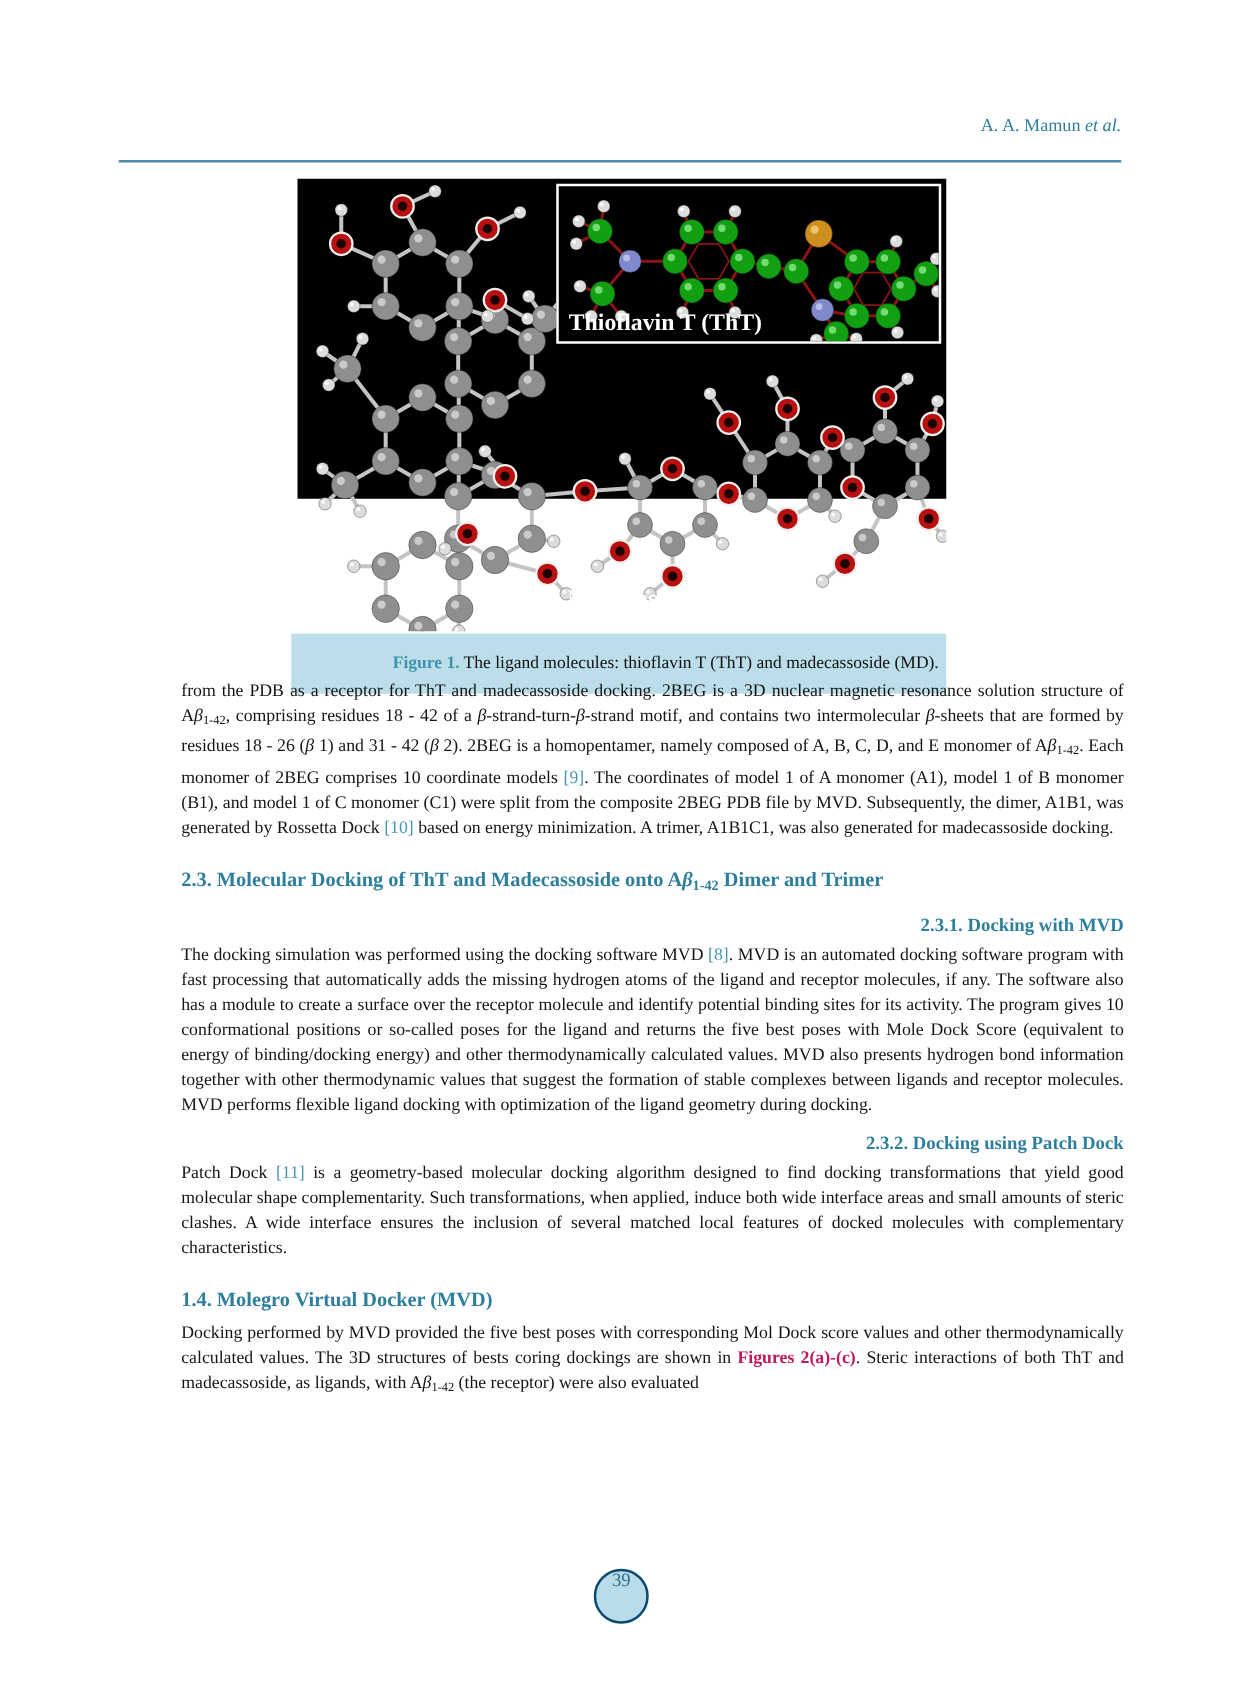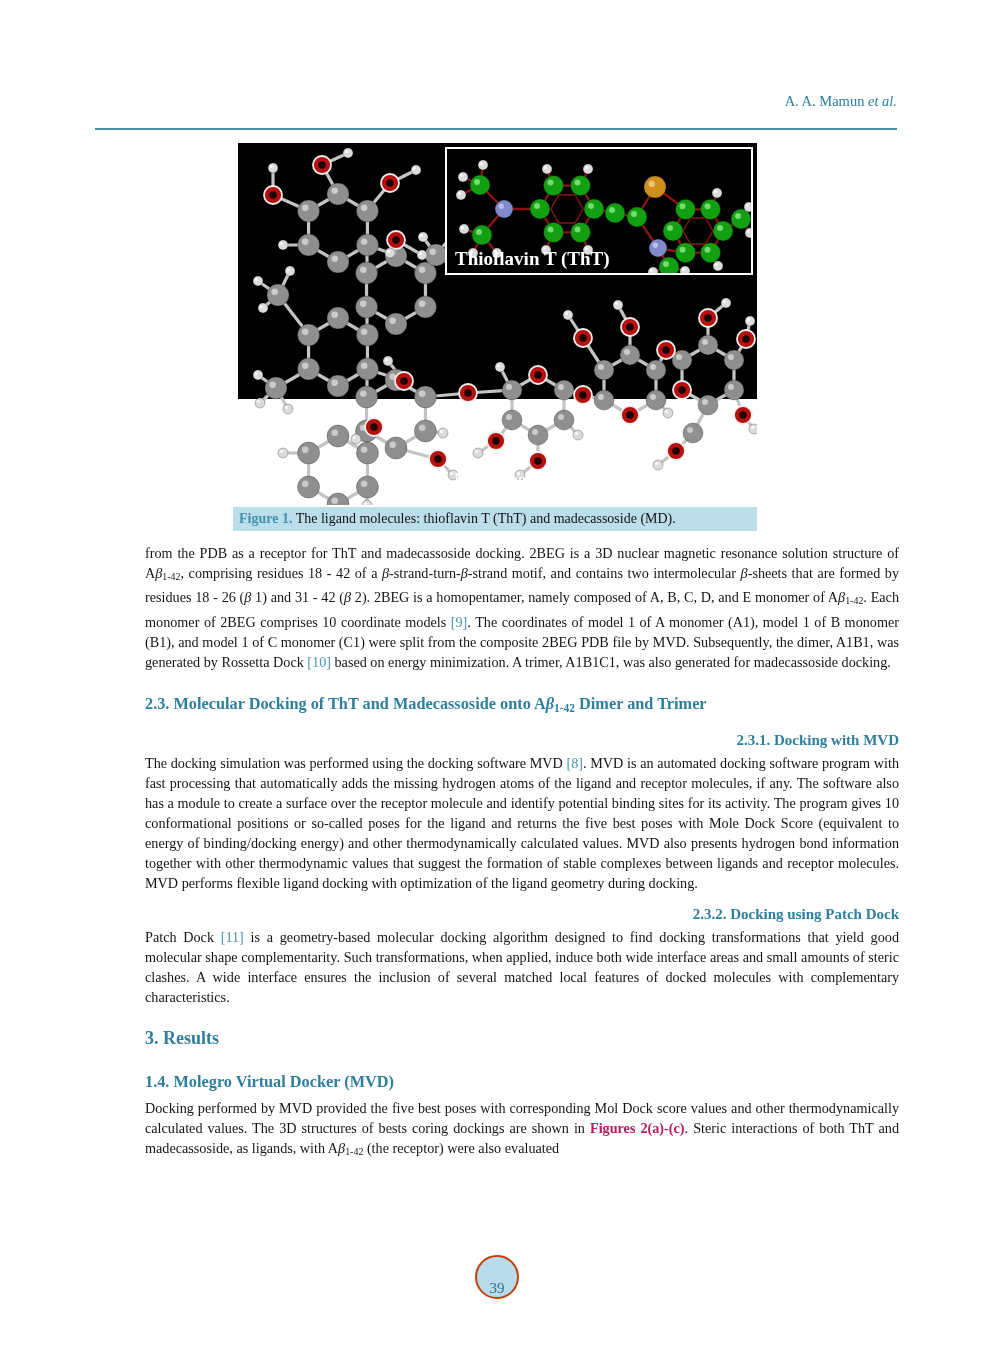--- a/index.html
+++ b/index.html
@@ -10,37 +10,37 @@
   .rule{position:absolute;top:128px;left:95px;width:802px;height:0;border-top:2px solid #4e8ca8;}
 
   .figure{position:absolute;left:238px;top:143px;width:519px;height:256px;background:#000;}
   .figure svg{position:absolute;left:0;top:0;}
   .inset{position:absolute;left:207px;top:4px;width:304px;height:124px;background:#000;border:2px solid #ffffff;}
   .mol-label{position:absolute;color:#fff;font-weight:bold;font-size:19px;white-space:nowrap;}
   .md-label{left:216px;top:326px;}
   .tht-label{left:8px;bottom:3px;}
 
   .caption{position:absolute;left:233px;top:507px;width:524px;box-sizing:border-box;
-           background:#bcdeea;padding:4px 6px;font-size:14px;color:#111;}
+           background:#bcdeea;padding:16px 6px;font-size:14px;color:#111;text-align:right;}
   .caption .lbl{color:#3f93ae;font-weight:bold;}
 
   .content{position:absolute;left:145px;top:543px;width:754px;}
   .content p{margin:0;font-size:14.2px;line-height:20px;text-align:justify;}
   .bh1,.bh2,.bh3{color:#2d7f9d;font-weight:bold;font-family:"Liberation Serif",serif;}
   .bh1{font-size:18px;line-height:23px;margin:20px 0 5px;}
   .bh2{font-size:16.3px;line-height:21px;margin:21px 0 6px;}
   .bh3{font-size:15px;line-height:19px;margin:12px 0 3px;text-align:right;}
   .run-i{font-style:italic;}
   .run-sub{font-size:70%;vertical-align:-0.25em;}
   .run-link{color:#4797b4;text-decoration:none;cursor:pointer;}
   .run-blink{color:#be185d;font-weight:bold;text-decoration:none;cursor:pointer;}
 
   .badge{position:absolute;left:475px;top:1255px;width:44px;height:44px;box-sizing:border-box;
-         border-radius:50%;background:#b9dcea;border:2px solid #c2410c;color:#2d6e8c;
-         display:flex;align-items:flex-end;justify-content:center;font-size:15px;}
+         border-radius:50%;background:#b9dcea;border:2px solid #0c4a6e;color:#2d6e8c;
+         display:flex;align-items:flex-start;justify-content:center;font-size:15px;}
 </style>
 </head>
 <body>
 
 <div class="page">
 
   <div class="author"><span>A. A. Mamun </span><span class="etal">et al.</span></div>
 
   <div class="rule"></div>
 
@@ -485,21 +485,20 @@
 
   <div class="caption"><span class="lbl">Figure 1.</span><span> The ligand molecules: thioflavin T (ThT) and madecassoside (MD).</span></div>
 
   <div class="content" id="content">
       <p><span>from the PDB as a receptor for ThT and madecassoside docking. 2BEG is a 3D nuclear magnetic resonance solution structure of A</span><span class="run-i">β</span><span class="run-sub">1-42</span><span>, comprising residues 18 - 42 of a </span><span class="run-i">β</span><span>-strand-turn-</span><span class="run-i">β</span><span>-strand motif, and contains two intermolecular </span><span class="run-i">β</span><span>-sheets that are formed by residues 18 - 26 (</span><span class="run-i">β</span><span> 1) and 31 - 42 (</span><span class="run-i">β</span><span> 2). 2BEG is a homopentamer, namely composed of A, B, C, D, and E monomer of A</span><span class="run-i">β</span><span class="run-sub">1-42</span><span>. Each monomer of 2BEG comprises 10 coordinate models </span><a class="run-link">[9]</a><span>. The coordinates of model 1 of A monomer (A1), model 1 of B monomer (B1), and model 1 of C monomer (C1) were split from the composite 2BEG PDB file by MVD. Subsequently, the dimer, A1B1, was generated by Rossetta Dock </span><a class="run-link">[10]</a><span> based on energy minimization. A trimer, A1B1C1, was also generated for madecassoside docking.</span></p>
       <div class="bh2"><span>2.3. Molecular Docking of ThT and Madecassoside onto A</span><span class="run-i">β</span><span class="run-sub">1-42</span><span> Dimer and Trimer</span></div>
       <div class="bh3"><span>2.3.1. Docking with MVD</span></div>
       <p><span>The docking simulation was performed using the docking software MVD </span><a class="run-link">[8]</a><span>. MVD is an automated docking software program with fast processing that automatically adds the missing hydrogen atoms of the ligand and receptor molecules, if any. The software also has a module to create a surface over the receptor molecule and identify potential binding sites for its activity. The program gives 10 conformational positions or so-called poses for the ligand and returns the five best poses with Mole Dock Score (equivalent to energy of binding/docking energy) and other thermodynamically calculated values. MVD also presents hydrogen bond information together with other thermodynamic values that suggest the formation of stable complexes between ligands and receptor molecules. MVD performs flexible ligand docking with optimization of the ligand geometry during docking.</span></p>
       <div class="bh3"><span>2.3.2. Docking using Patch Dock</span></div>
       <p><span>Patch Dock </span><a class="run-link">[11]</a><span> is a geometry-based molecular docking algorithm designed to find docking transformations that yield good molecular shape complementarity. Such transformations, when applied, induce both wide interface areas and small amounts of steric clashes. A wide interface ensures the inclusion of several matched local features of docked molecules with complementary characteristics.</span></p>
-      <div class="bh1"><span>3. Results</span></div>
       <div class="bh2"><span>1.4. Molegro Virtual Docker (MVD)</span></div>
       <p><span>Docking performed by MVD provided the five best poses with corresponding Mol Dock score values and other thermodynamically calculated values. The 3D structures of bests coring dockings are shown in </span><a class="run-blink">Figures 2(a)-(c)</a><span>. Steric interactions of both ThT and madecassoside, as ligands, with A</span><span class="run-i">β</span><span class="run-sub">1-42</span><span> (the receptor) were also evaluated</span></p>
     </div>
 
   <div class="badge">
       <span>39</span>
     </div>
 
 </div>
 

